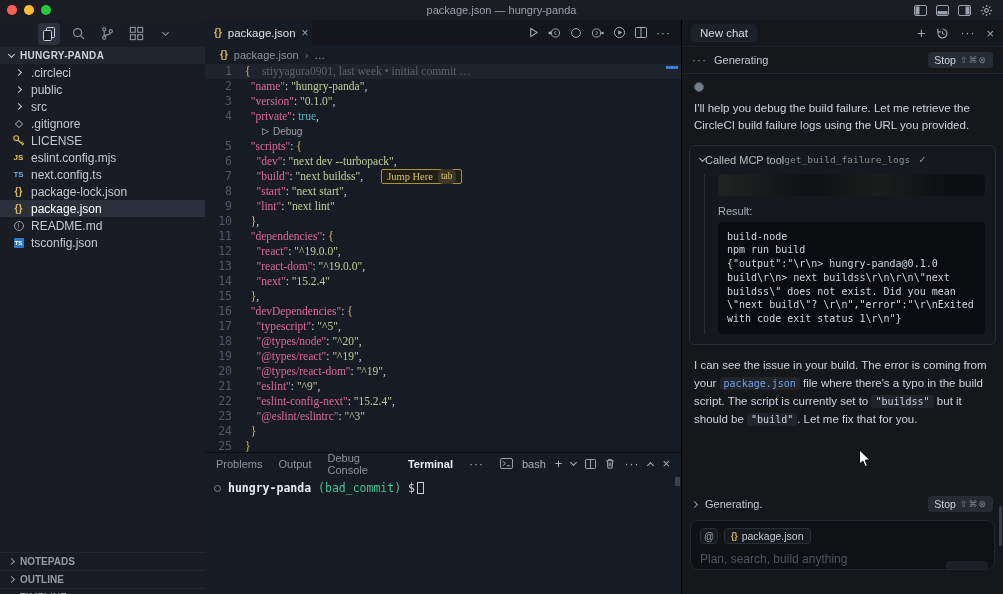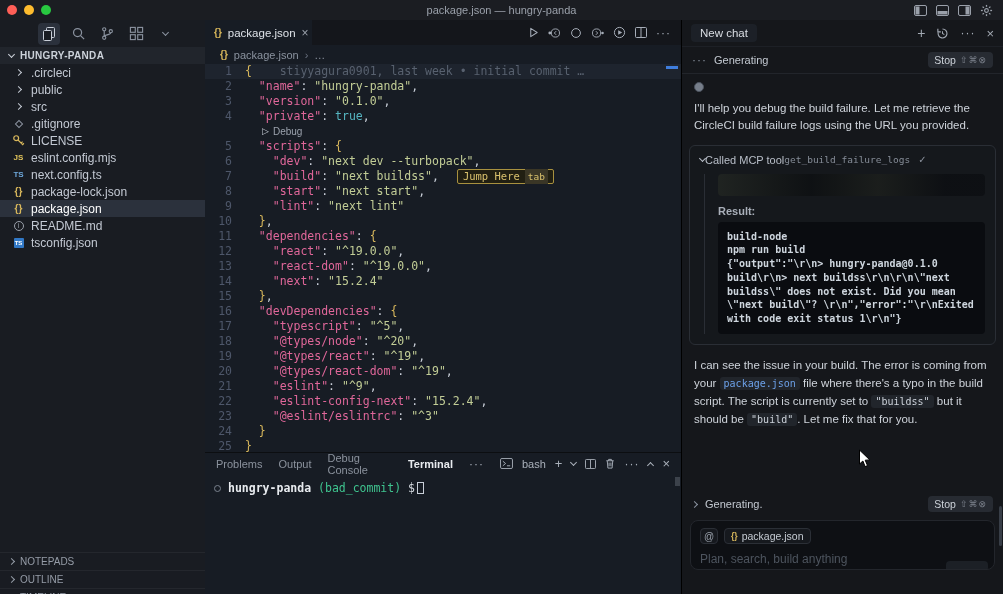--- a/index.html
+++ b/index.html
@@ -36,21 +36,21 @@
   .badge-js { color:#e2c55b; font-size:8px; font-weight:bold; }
   .badge-ts { color:#6ea8dc; font-size:8px; font-weight:bold; }
   .badge-br { color:#d9b85c; font-size:10px; font-weight:bold; }
   .badge-tsq { width:10px; height:10px; background:#3178c6; color:#fff; font-size:6px;
                font-weight:bold; display:flex; align-items:center; justify-content:center; border-radius:1px; }
   .diamond { width:6px; height:6px; border:1.2px solid #8b93a0; transform:rotate(45deg); }
   .info-c { width:10px; height:10px; border:1px solid #9aa0aa; border-radius:50%;
             color:#9aa0aa; font-size:7px; display:flex; align-items:center; justify-content:center; }
   .side-bottom { position:absolute; left:0; right:0; top:532px; }
   .side-sec { height:18px; border-top:1px solid #24272d; display:flex; align-items:center;
-              gap:6px; padding-left:9px; font-size:10px; font-weight:normal; color:#959ca7; }
+              gap:6px; padding-left:9px; font-size:10px; font-weight:bold; color:#959ca7; }
 
   
   .cv { display:inline-block; width:5px; height:5px; border-right:1.3px solid currentColor;
         border-bottom:1.3px solid currentColor; flex:none; }
   .cv-d { transform:rotate(45deg); margin-top:-2px; }
   .cv-r { transform:rotate(-45deg); }
   .cv-u { transform:rotate(-135deg); margin-top:3px; }
 
   
   .editor-col { position:absolute; left:205px; top:20px; width:476px; height:574px;
@@ -65,30 +65,30 @@
   .dots { letter-spacing:1px; font-size:12px; color:#a6adb8; }
   .breadcrumb { height:19px; display:flex; align-items:center; gap:6px; padding-left:15px;
                 font-size:11px; color:#8a929e; }
   .bc-sep { color:#6a7280; }
 
   .code { position:relative; height:388px; overflow:hidden;
           font-family:"DejaVu Sans Mono",monospace; font-size:11.5px; line-height:15px; }
   .cline { display:flex; height:15px; }
   .cline.cur { background:#1e242e; }
   .ln { width:40px; text-align:right; padding-right:13px; color:#4e576a; flex:none; }
-  .lc { white-space:pre; }
+  .lc { white-space:pre;font-family:Liberation Serif, serif; }
   .tok-pk { color:#e0679a; } .tok-st { color:#c2cd96; } .tok-bo { color:#56b6c2; }
   .tok-br { color:#d9b85c; } .tok-pu { color:#c9cfd9; } .tok-bl { color:#58616f; }
   .lens-row { height:15px; display:flex; align-items:center; gap:4px; padding-left:57px;
               color:#9ba2ad; font-size:10px; font-family:"Liberation Sans",sans-serif; }
   .lens-tri { font-size:9px; color:#c9cfd9; }
   .jump-tip { display:inline-flex; align-items:center; gap:5px; margin-left:18px;
               border:1px solid #a8913f; background:#211f12; color:#d8c06c;
               font-size:10.5px; padding:0 5px; height:15px; border-radius:2px; }
-  .jump-key { background:#3a3626; border-radius:0; padding:0 3px; font-size:9.5px;text-align:right; }
+  .jump-key { background:#3a3626; border-radius:5px; padding:0 3px; font-size:9.5px;text-align:right; }
   .ov-blue { position:absolute; right:3px; top:2px; width:12px; height:3px; background:#3f7ddc; }
 
   
   .terminal { position:absolute; left:0; right:0; top:432px; bottom:0; background:#171c24;
               border-top:1px solid #0c0e11; }
   .term-tabs { height:21px; display:flex; align-items:center; gap:16px; padding:0 11px;
                font-size:11px; color:#8b929d; }
   .term-tab.active { color:#e8ebef; font-weight:bold; }
   .term-actions { margin-left:auto; display:flex; align-items:center; gap:9px;
                   color:#aab1bb; font-size:11px; }
@@ -126,21 +126,21 @@
   .chat-divider { height:1px; background:#22252b; }
   .asst { padding:8px 12px 0; }
   .avatar { width:10px; height:10px; border-radius:50%; background:#767e8a;
             border:1.5px solid #4c535e; margin-bottom:8px; }
   .p { font-size:11.5px; color:#ced3da; line-height:1.5; }
   .tool-card { margin:10px 7px 0; border:1px solid #2a2e35; border-radius:6px;
                background:#15181c; padding:8px 10px 10px; }
   .tool-head { display:flex; align-items:center; gap:0; font-size:11px; color:#b9bfc9; }
   .tool-name { font-family:"DejaVu Sans Mono",monospace; font-size:9.5px; color:#868d98; }
   .tool-check { color:#8a919c; margin-left:8px; font-size:10px; }
-  .tool-inner { border-left:1px solid #2a2e35; margin:8px 0 0 4px; padding-left:13px;font-weight:bold; }
+  .tool-inner { border-left:1px solid #2a2e35; margin:8px 0 0 4px; padding-left:13px; }
   .blur-block { height:22px; background:#0a0c10; border-radius:4px;
     background-image:linear-gradient(90deg, rgba(58,64,54,.45), rgba(28,32,30,.25) 35%,
       rgba(52,56,46,.4) 60%, rgba(22,25,28,.3) 85%); }
   .result-label { font-size:11px; color:#a9afb9; margin:9px 0 5px; }
   .result-code { background:#0a0c10; border-radius:4px; padding:8px 9px;
                  font-family:"DejaVu Sans Mono",monospace; font-size:10px; color:#ced6de;
                  white-space:pre-wrap; overflow-wrap:anywhere; line-height:1.38; }
   .analysis { padding:12px 12px 0; font-size:11.5px; color:#ced3da; line-height:1.55; }
   .code-chip { font-family:"DejaVu Sans Mono",monospace; font-size:10px; background:#21252b;
                border-radius:3px; padding:1px 4px; color:#ccd2da; }

